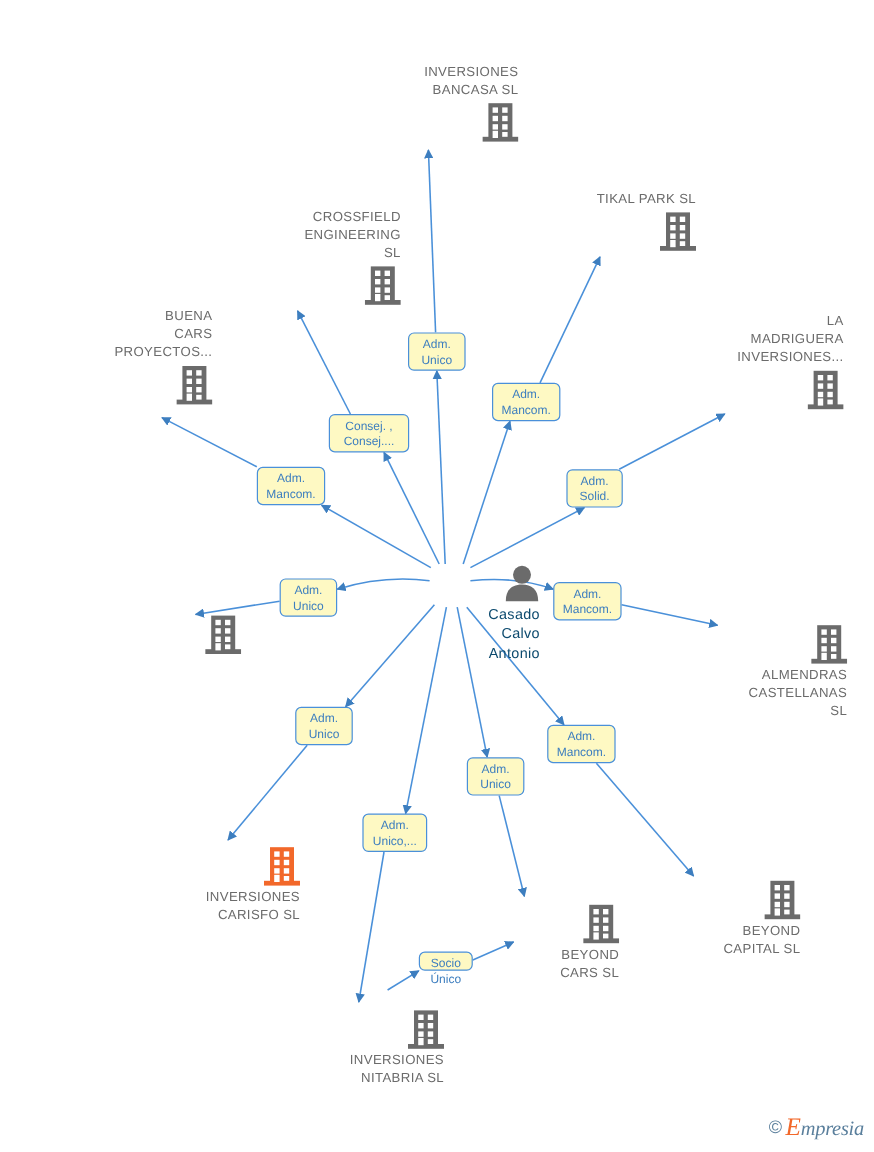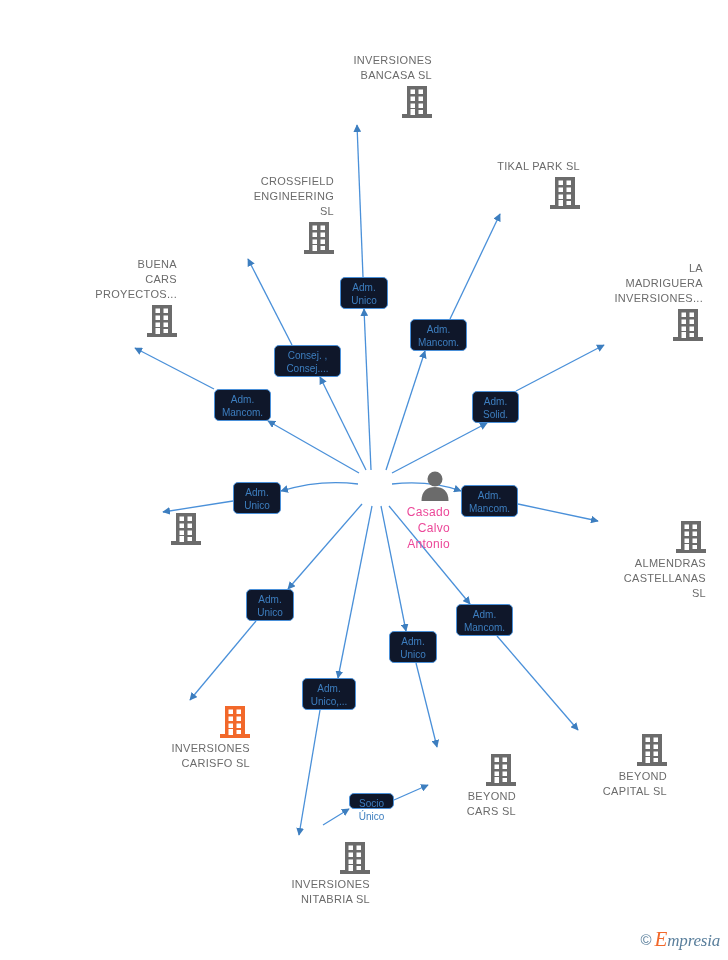--- a/index.html
+++ b/index.html
@@ -44,26 +44,26 @@
     font-size: 11px;
     line-height: 15px;
     color: #6b6b6b;
     letter-spacing: 0.3px;
     white-space: pre-line;
     font-family: "Liberation Sans", sans-serif;
   }
   .node.label-above .node-label { margin-bottom: 2px; }
   .node.label-below .node-label { margin-top: 2px; }
 
-  .node.person .node-label { color: #ec4899; font-size: 12px; line-height: 16px; }
+  .node.person .node-label { color: #0c4a6e; font-size: 12px; line-height: 16px; }
 
   .edge-label {
     position: absolute;
     border: 1px solid #4a90d9;
-    background: #0f172a;
+    background: #fef9c3;
     border-radius: 5px;
     color: #3d7ebf;
     font-size: 10px;
     line-height: 13px;
     text-align: center;
     padding: 3px 5px;
     white-space: pre-line;
     font-family: "Liberation Sans", sans-serif;
     box-sizing: border-box;
   }

